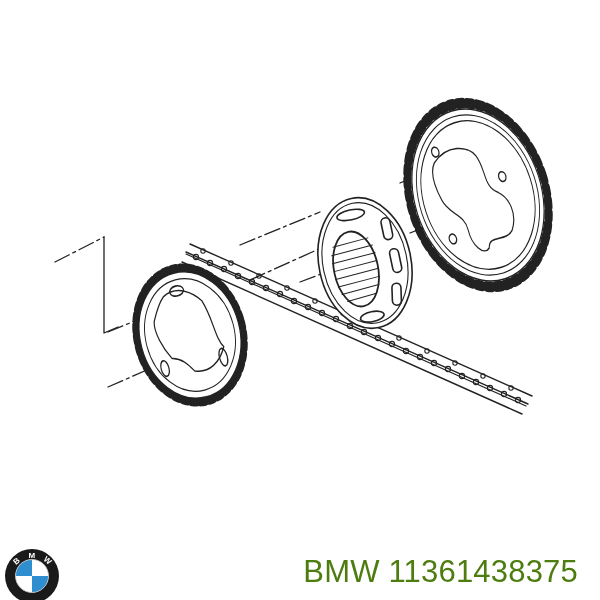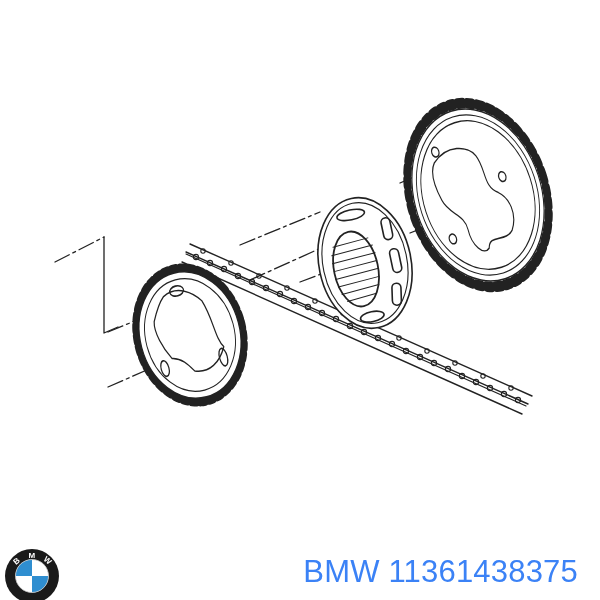--- a/index.html
+++ b/index.html
@@ -1,19 +1,19 @@
 <!DOCTYPE html>
 <html><head>
 <meta charset="utf-8">
 <style>
   html, body { margin:0; padding:0; background:#ffffff; }
   body { width:600px; height:600px; position:relative; overflow:hidden; font-family:"Liberation Sans", sans-serif; }
   .drawing { position:absolute; left:0; top:0; width:600px; height:520px; }
   .logo { position:absolute; left:4px; top:548px; width:56px; height:56px; }
-  .caption { position:absolute; right:22px; top:554px; font-size:31px; color:#3b82f6; letter-spacing:0.2px; white-space:nowrap; }
+  .caption { position:absolute; right:22px; top:554px; font-size:31px; color:#4d7c0f; letter-spacing:0.2px; white-space:nowrap; }
 </style>
 </head>
 <body>
 
 <svg class="drawing" viewBox="0 0 600 520" xmlns="http://www.w3.org/2000/svg">
   <g fill="none" stroke="#222" stroke-width="1.6" stroke-linecap="round" stroke-linejoin="round">
 
     <g stroke-dasharray="16 4 3 4" stroke-width="1.3">
       <line x1="55" y1="262" x2="104" y2="237"></line>
       <line x1="108" y1="332" x2="188" y2="299"></line>

